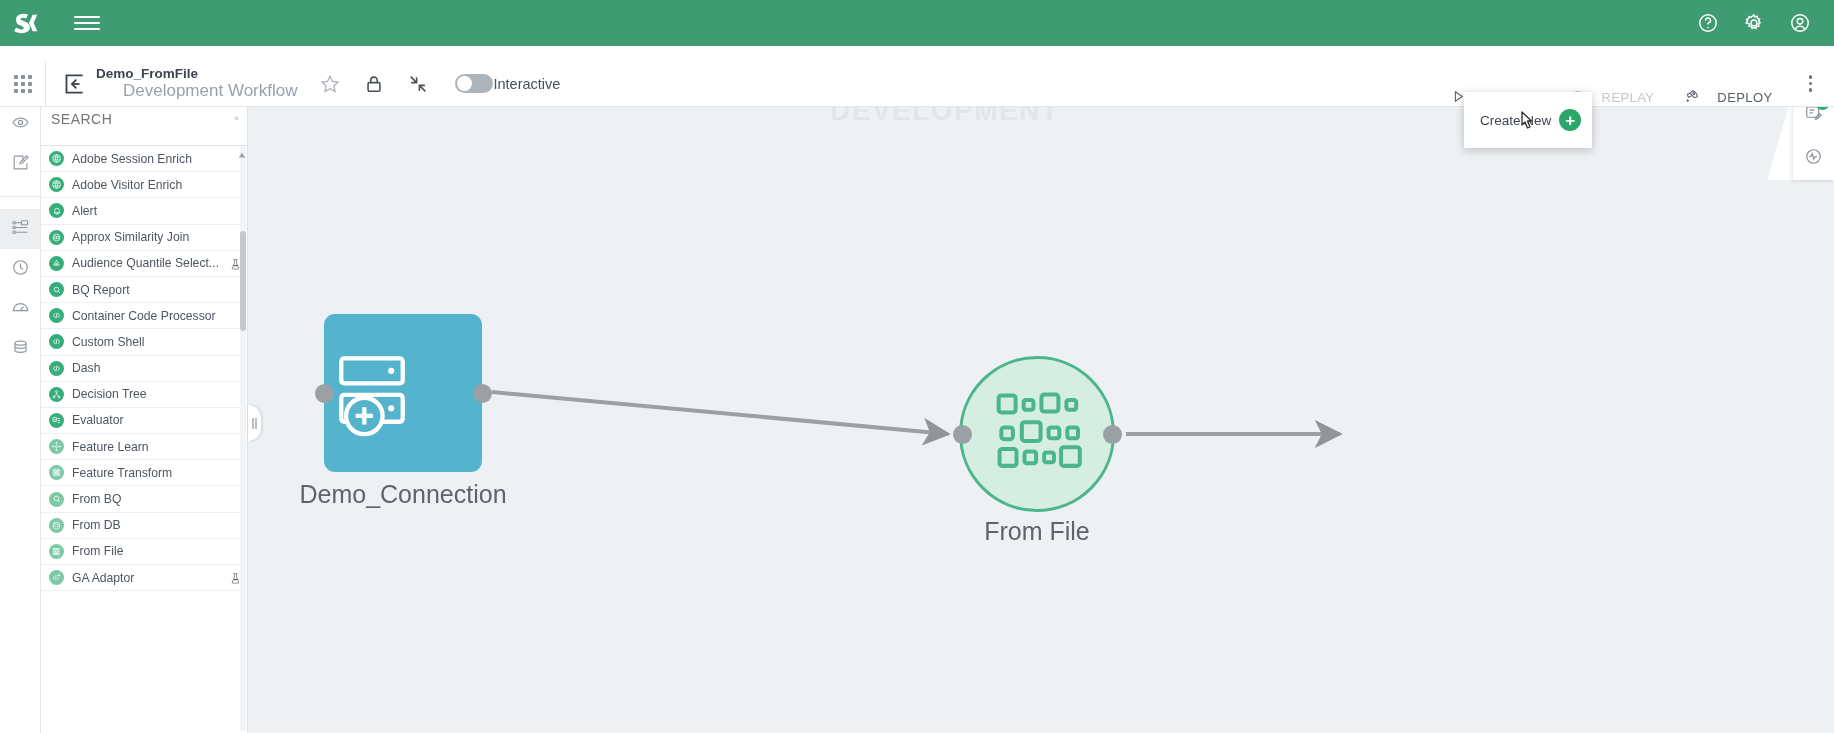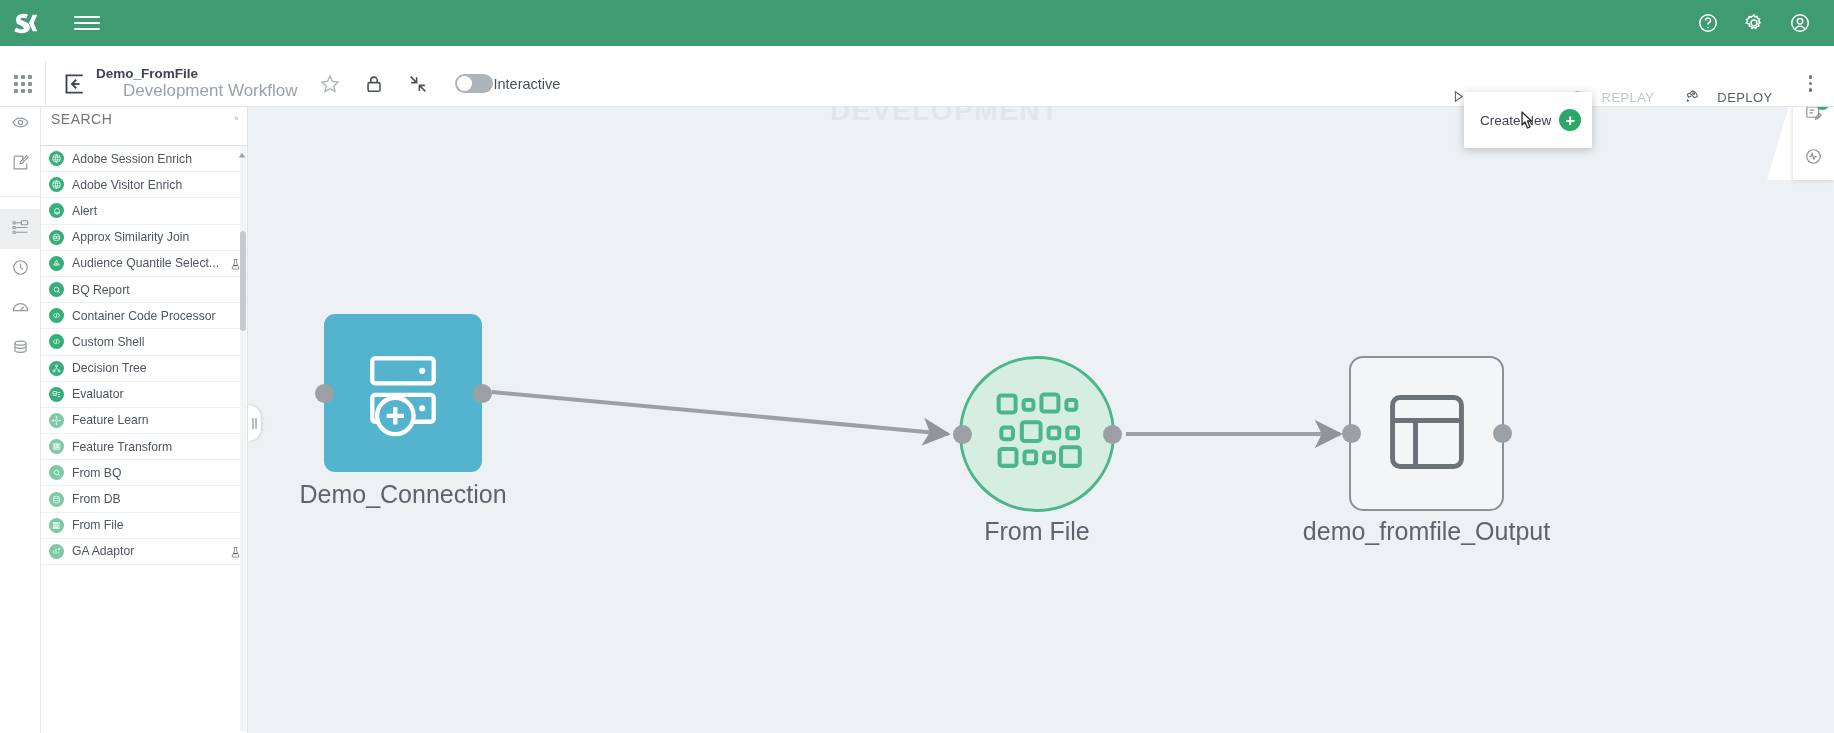--- a/index.html
+++ b/index.html
@@ -122,21 +122,21 @@
   .node-caption {
     position: absolute; left: 50%; transform: translateX(-50%); white-space: nowrap;
     font-size: 25px; color: #5d646d; top: 100%; margin-top: 8px;
   }
   .port { position: absolute; width: 19px; height: 19px; border-radius: 50%; background: #9aa0a4; top: 50%; margin-top: -9.5px; cursor: pointer;}
   .port.left { left: -9.5px; }
   .port.right { right: -9.5px; }
 
   .node-conn {
     left: 76px; top: 222px; width: 158px; height: 158px; border-radius: 11px; background: #55b4cd;
-    display:flex;align-items:center;justify-content:center;
+    display:flex;align-items:center;
   }
   .node-file {
     left: 711px; top: 264px; width: 156px; height: 156px; border-radius: 50%;
     background: #d6eee2; border: 3px solid #4bb68b;
     display:flex;align-items:center;justify-content:center;
   }
   .node-out {
     left: 1101px; top: 264px; width: 155px; height: 155px; border-radius: 14px;
     background: #f4f5f6; border: 2px solid #8b9197;
     display:flex;align-items:center;justify-content:center;
@@ -444,20 +444,28 @@
           </span>
           <span class="node-label">Container Code Processor</span>
         </div>
         <div class="node-item">
           <span class="node-ico">
             <svg viewBox="0 0 20 20" width="11" height="11" fill="none" stroke="#fff" stroke-width="1.5">
               <path d="M7.5 6L4.5 10l3 4M12.5 6l3 4-3 4M11 5l-2 10"></path>
             </svg>
           </span>
           <span class="node-label">Custom Shell</span>
+        </div>
+        <div class="node-item">
+          <span class="node-ico">
+            <svg viewBox="0 0 20 20" width="11" height="11" fill="none" stroke="#fff" stroke-width="1.5">
+              <path d="M7.5 6L4.5 10l3 4M12.5 6l3 4-3 4M11 5l-2 10"></path>
+            </svg>
+          </span>
+          <span class="node-label">Dash</span>
         </div>
         <div class="node-item">
           <span class="node-ico">
             <svg viewBox="0 0 20 20" width="11" height="11" fill="none" stroke="#fff" stroke-width="1.4">
               <circle cx="10" cy="5" r="1.8"></circle>
               <circle cx="5.5" cy="14.5" r="1.8"></circle>
               <circle cx="14.5" cy="14.5" r="1.8"></circle>
               <path d="M10 6.8v2.7M10 9.5L6 12.8M10 9.5l4 3.3"></path>
             </svg>
           </span>
@@ -608,32 +616,20 @@
           <rect x="36" y="68" width="13" height="13" rx="2.5"></rect>
           <rect x="58" y="69" width="11" height="11" rx="2.5"></rect>
           <rect x="77" y="63" width="21" height="21" rx="3"></rect>
         </svg>
       </span>
       <div class="port left"></div>
       <div class="port right"></div>
       <div class="node-caption">From File</div>
     </div>
 
-    <div class="node node-out">
-      <span>
-        <svg width="82" height="82" viewBox="0 0 100 100" fill="none" stroke="#6c7278" stroke-width="6">
-          <rect x="8" y="8" width="84" height="84" rx="9"></rect>
-          <path d="M8 36h84"></path>
-            <path d="M36 36v56"></path>
-        </svg>
-      </span>
-      <div class="port left"></div>
-      <div class="port right"></div>
-      <div class="node-caption">demo_fromfile_Output</div>
-    </div>
   </div>
 
   <div class="dock-notch"></div>
   <div class="dock">
     <div class="dock-item">
       <span>
         <svg viewBox="0 0 24 24" fill="none" stroke="currentColor" stroke-width="1.5">
             <rect x="3.5" y="5" width="15" height="13" rx="1.4"></rect>
             <path d="M7 9h6M7 12.5h4"></path>
             <path d="M19.5 13.5l2 2-4.3 4.3-2.6.6.6-2.6z"></path>

